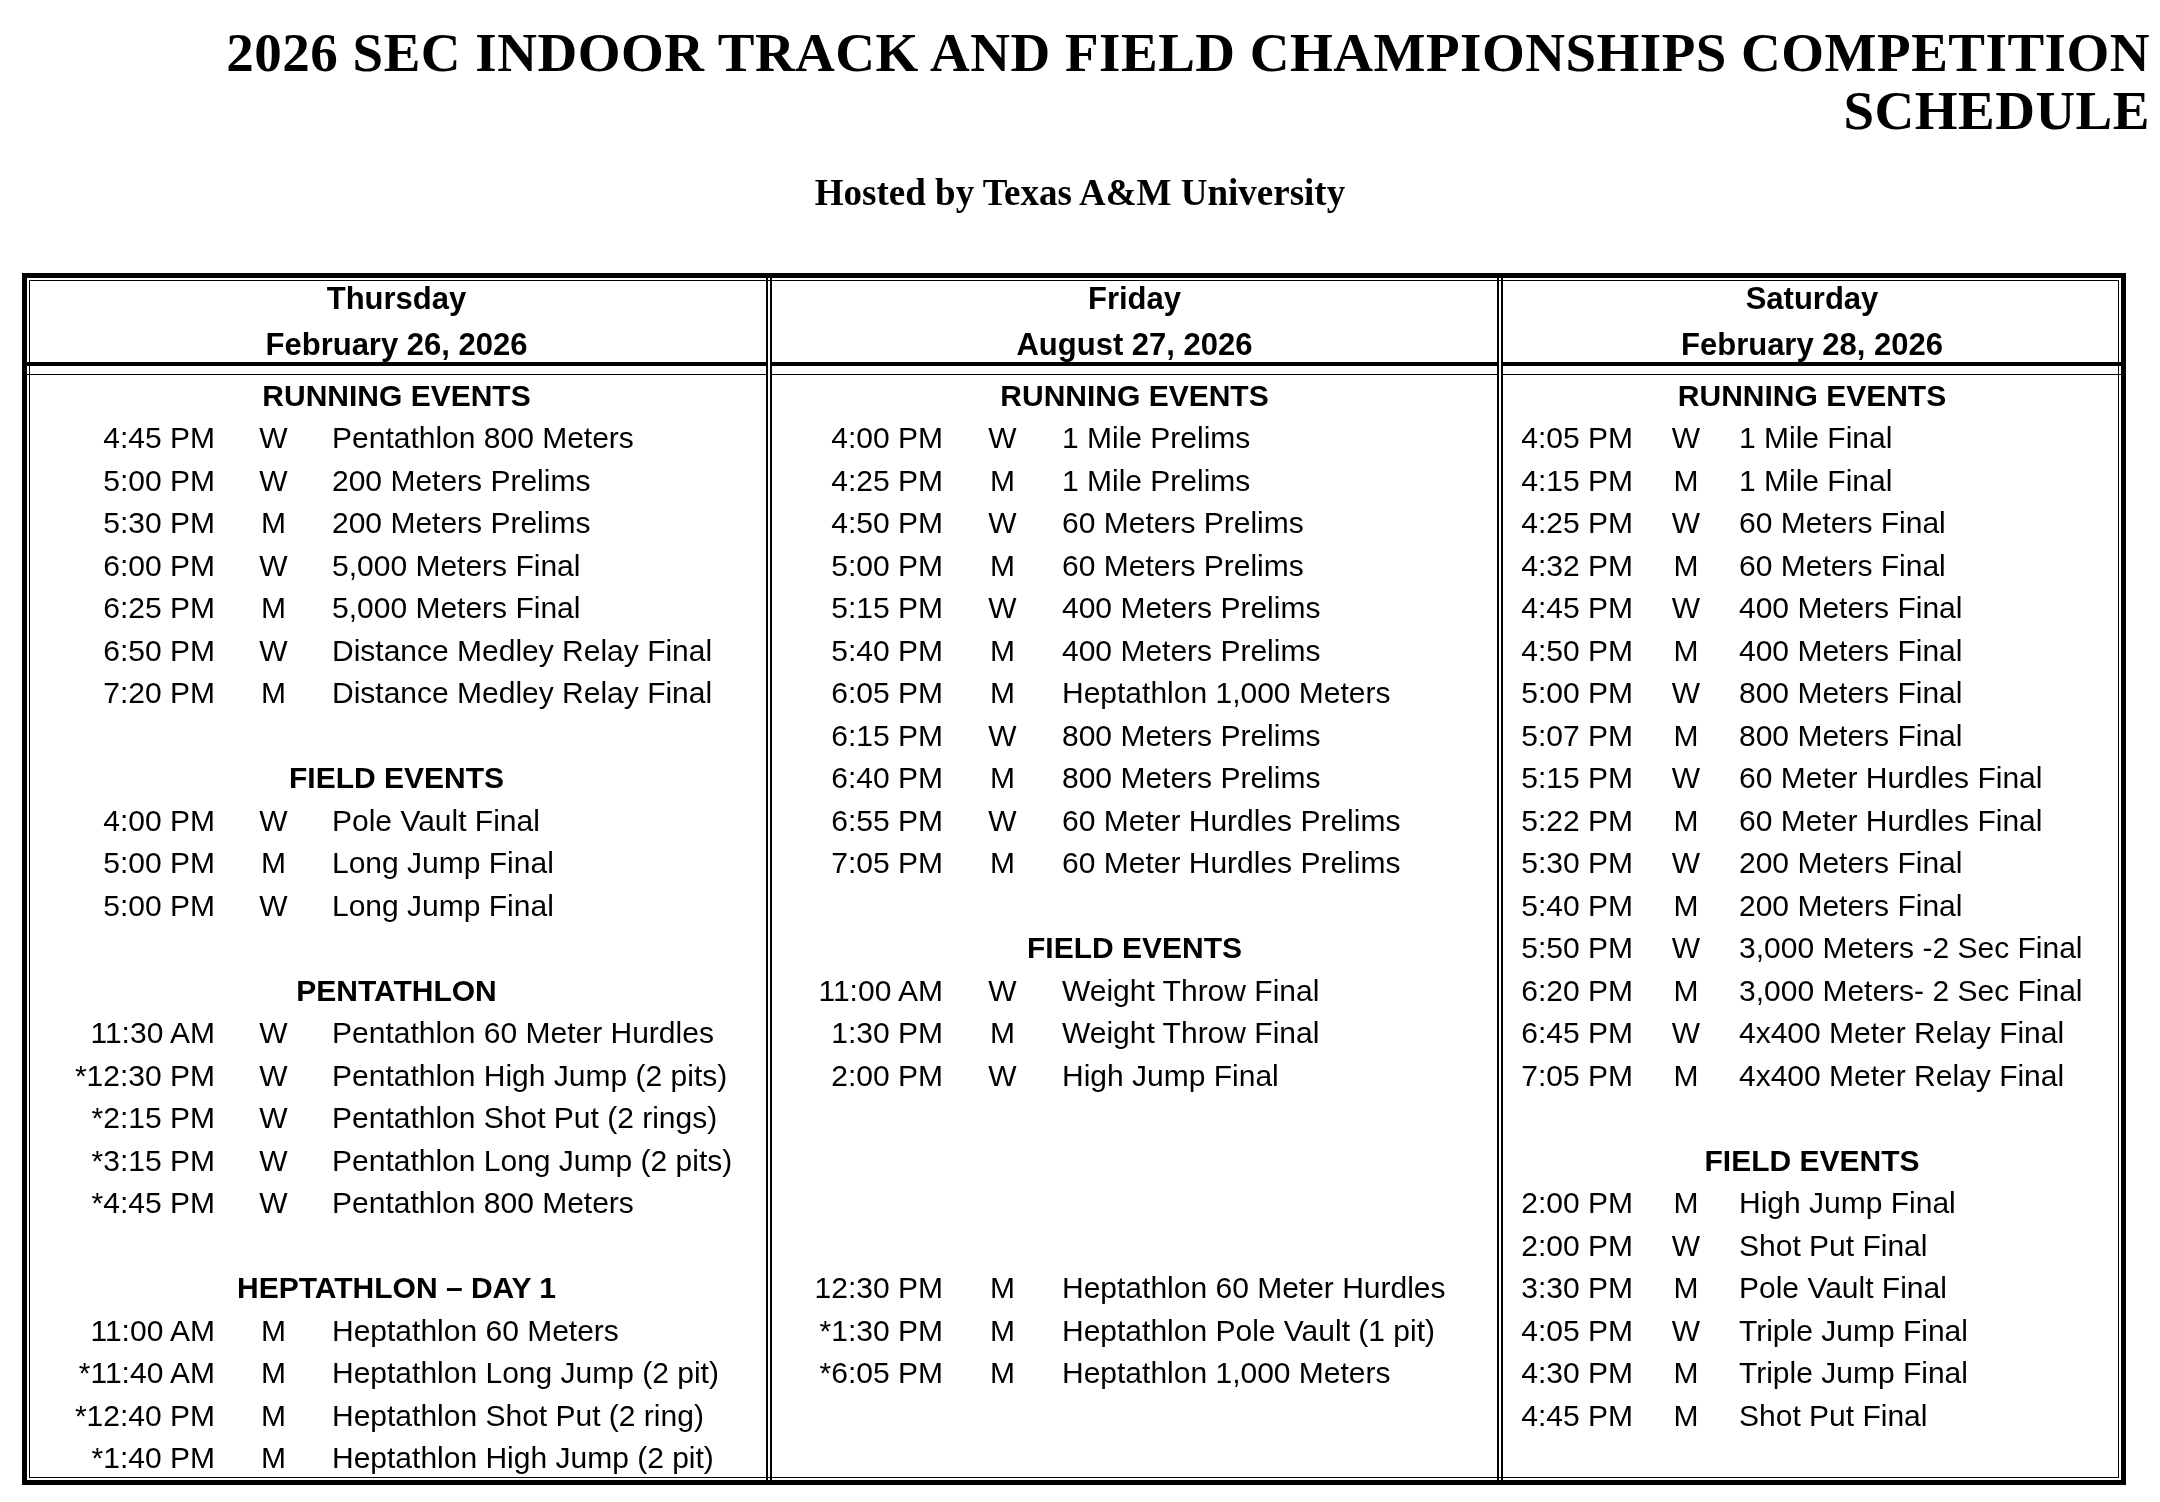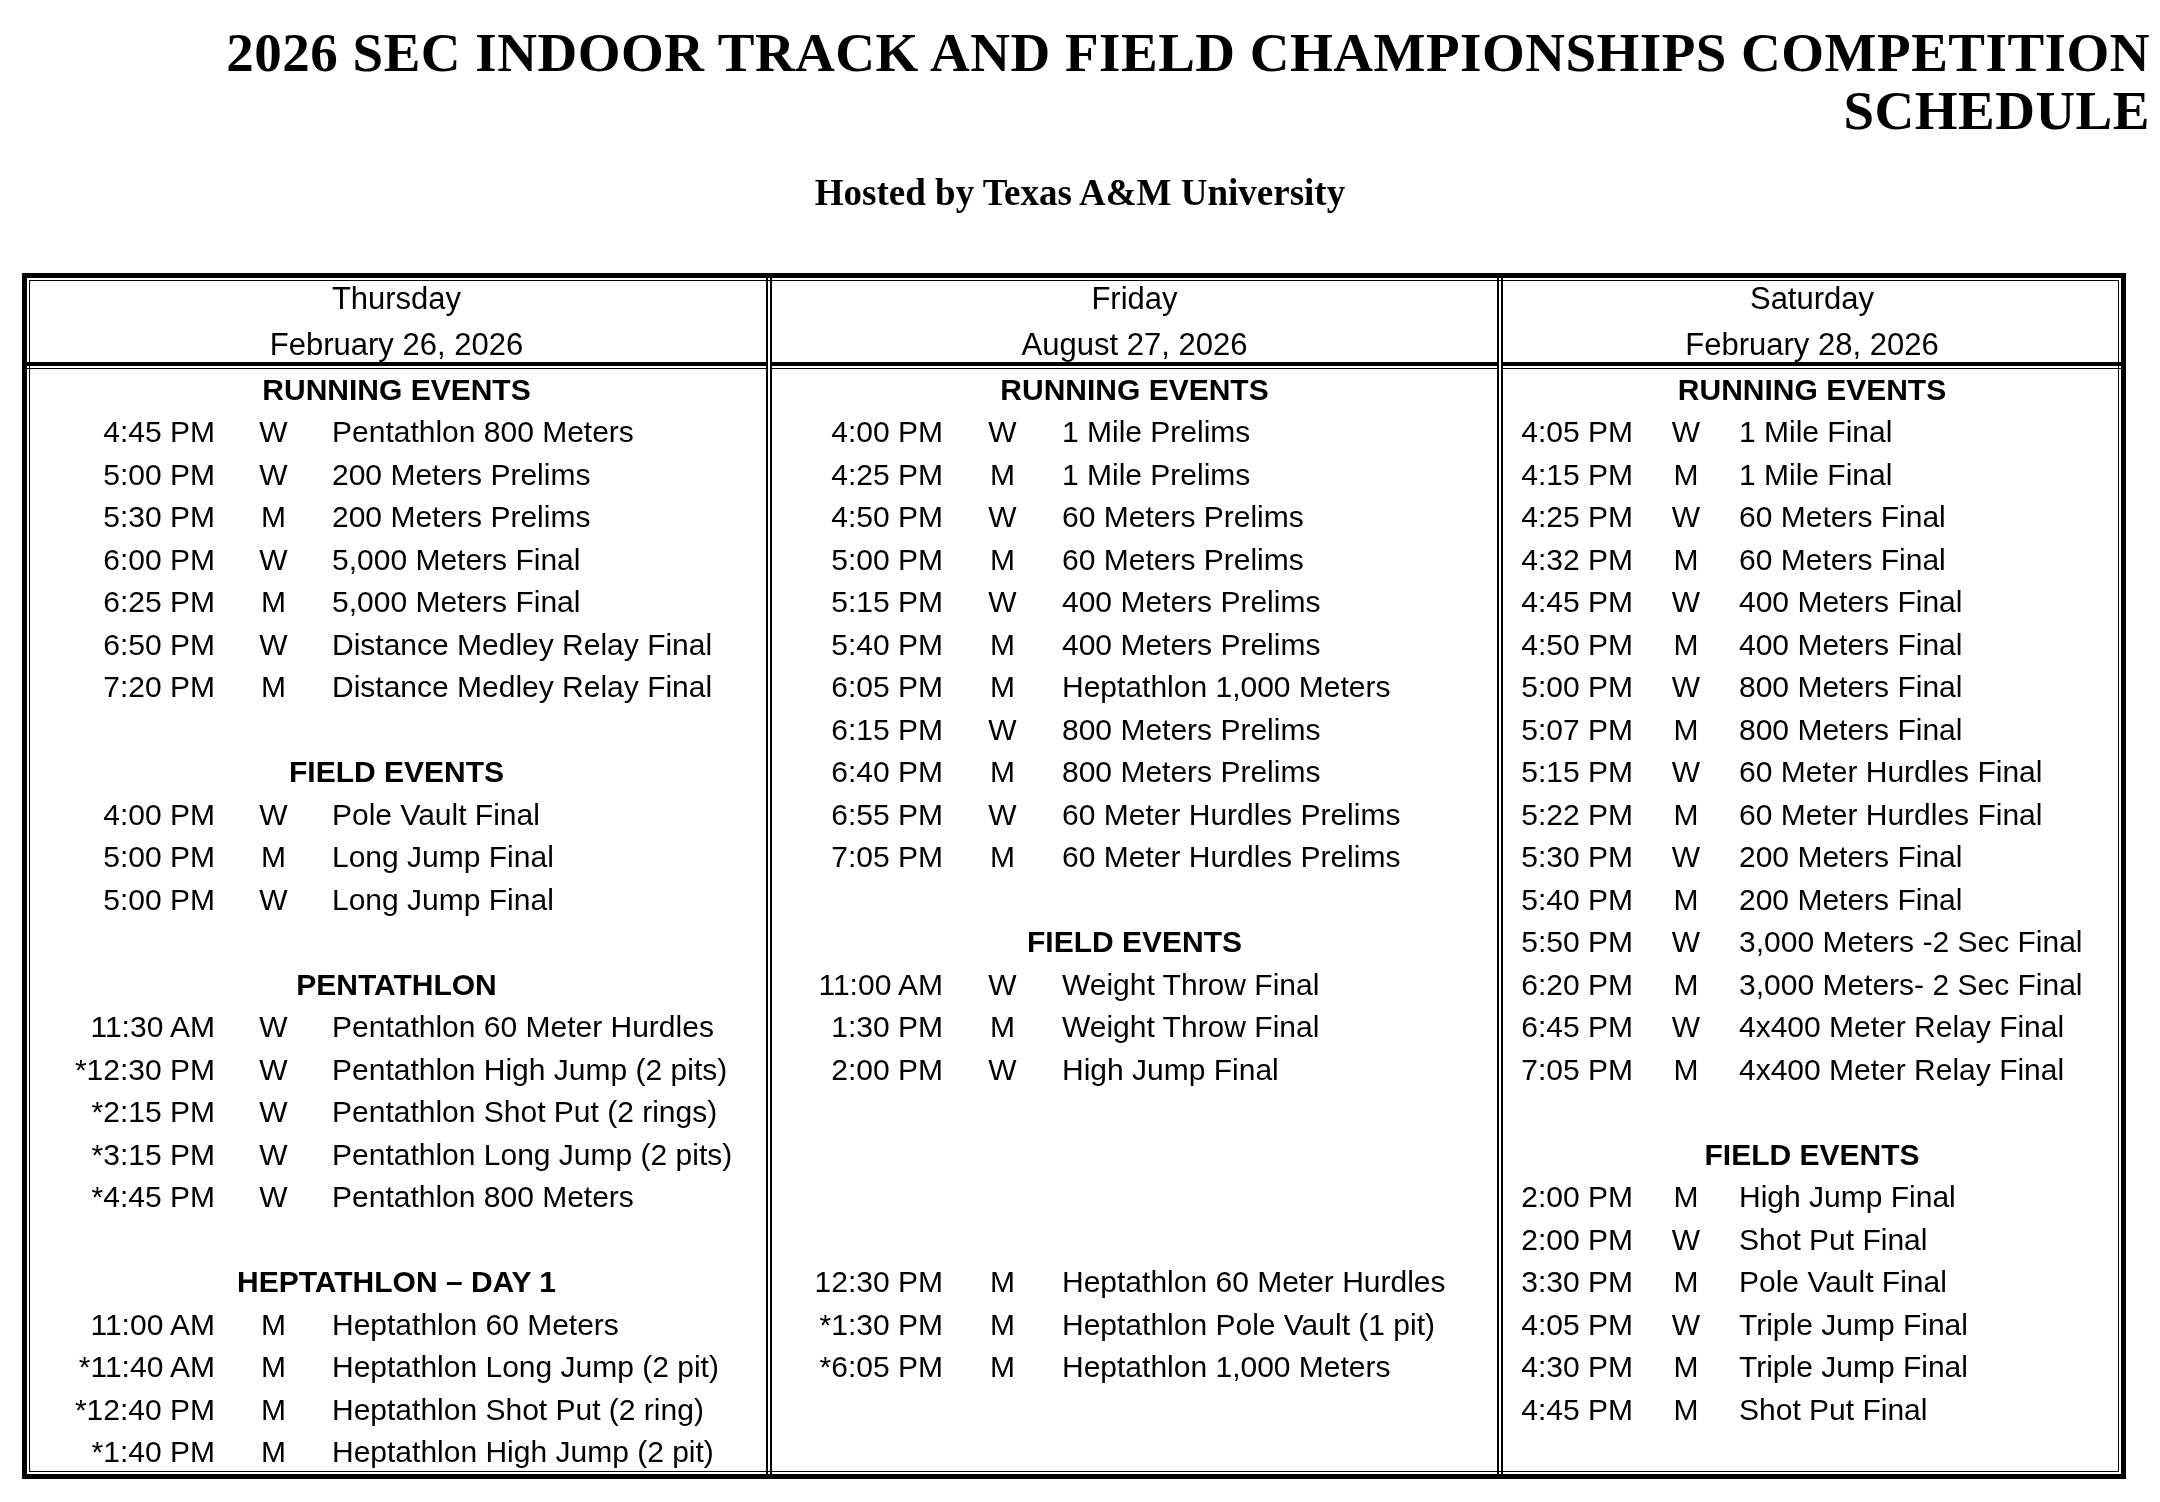--- a/index.html
+++ b/index.html
@@ -44,28 +44,28 @@
   }
   .day-col { min-width: 0; }
   .day-col + .day-col { border-left: 6px double #000; }
   .day-header {
     height: 80px;
     border-bottom: 4px solid #000;
     display: flex;
     flex-direction: column;
     justify-content: center;
     text-align: center;
-    font-weight: normal;
+    font-weight: bold;
     font-size: 31px;
     line-height: 39px;
     padding-top: 4px;
     gap: 7px;
   }
   .day-body {
-    margin-top: 2px;           
+    margin-top: 8px;           
     border-top: 1px solid #000;
     height: 1105px;
     overflow: hidden;
   }
   .row {
     height: 42.5px;
     display: grid;
     align-items: center;
     font-size: 30px;
     white-space: nowrap;

